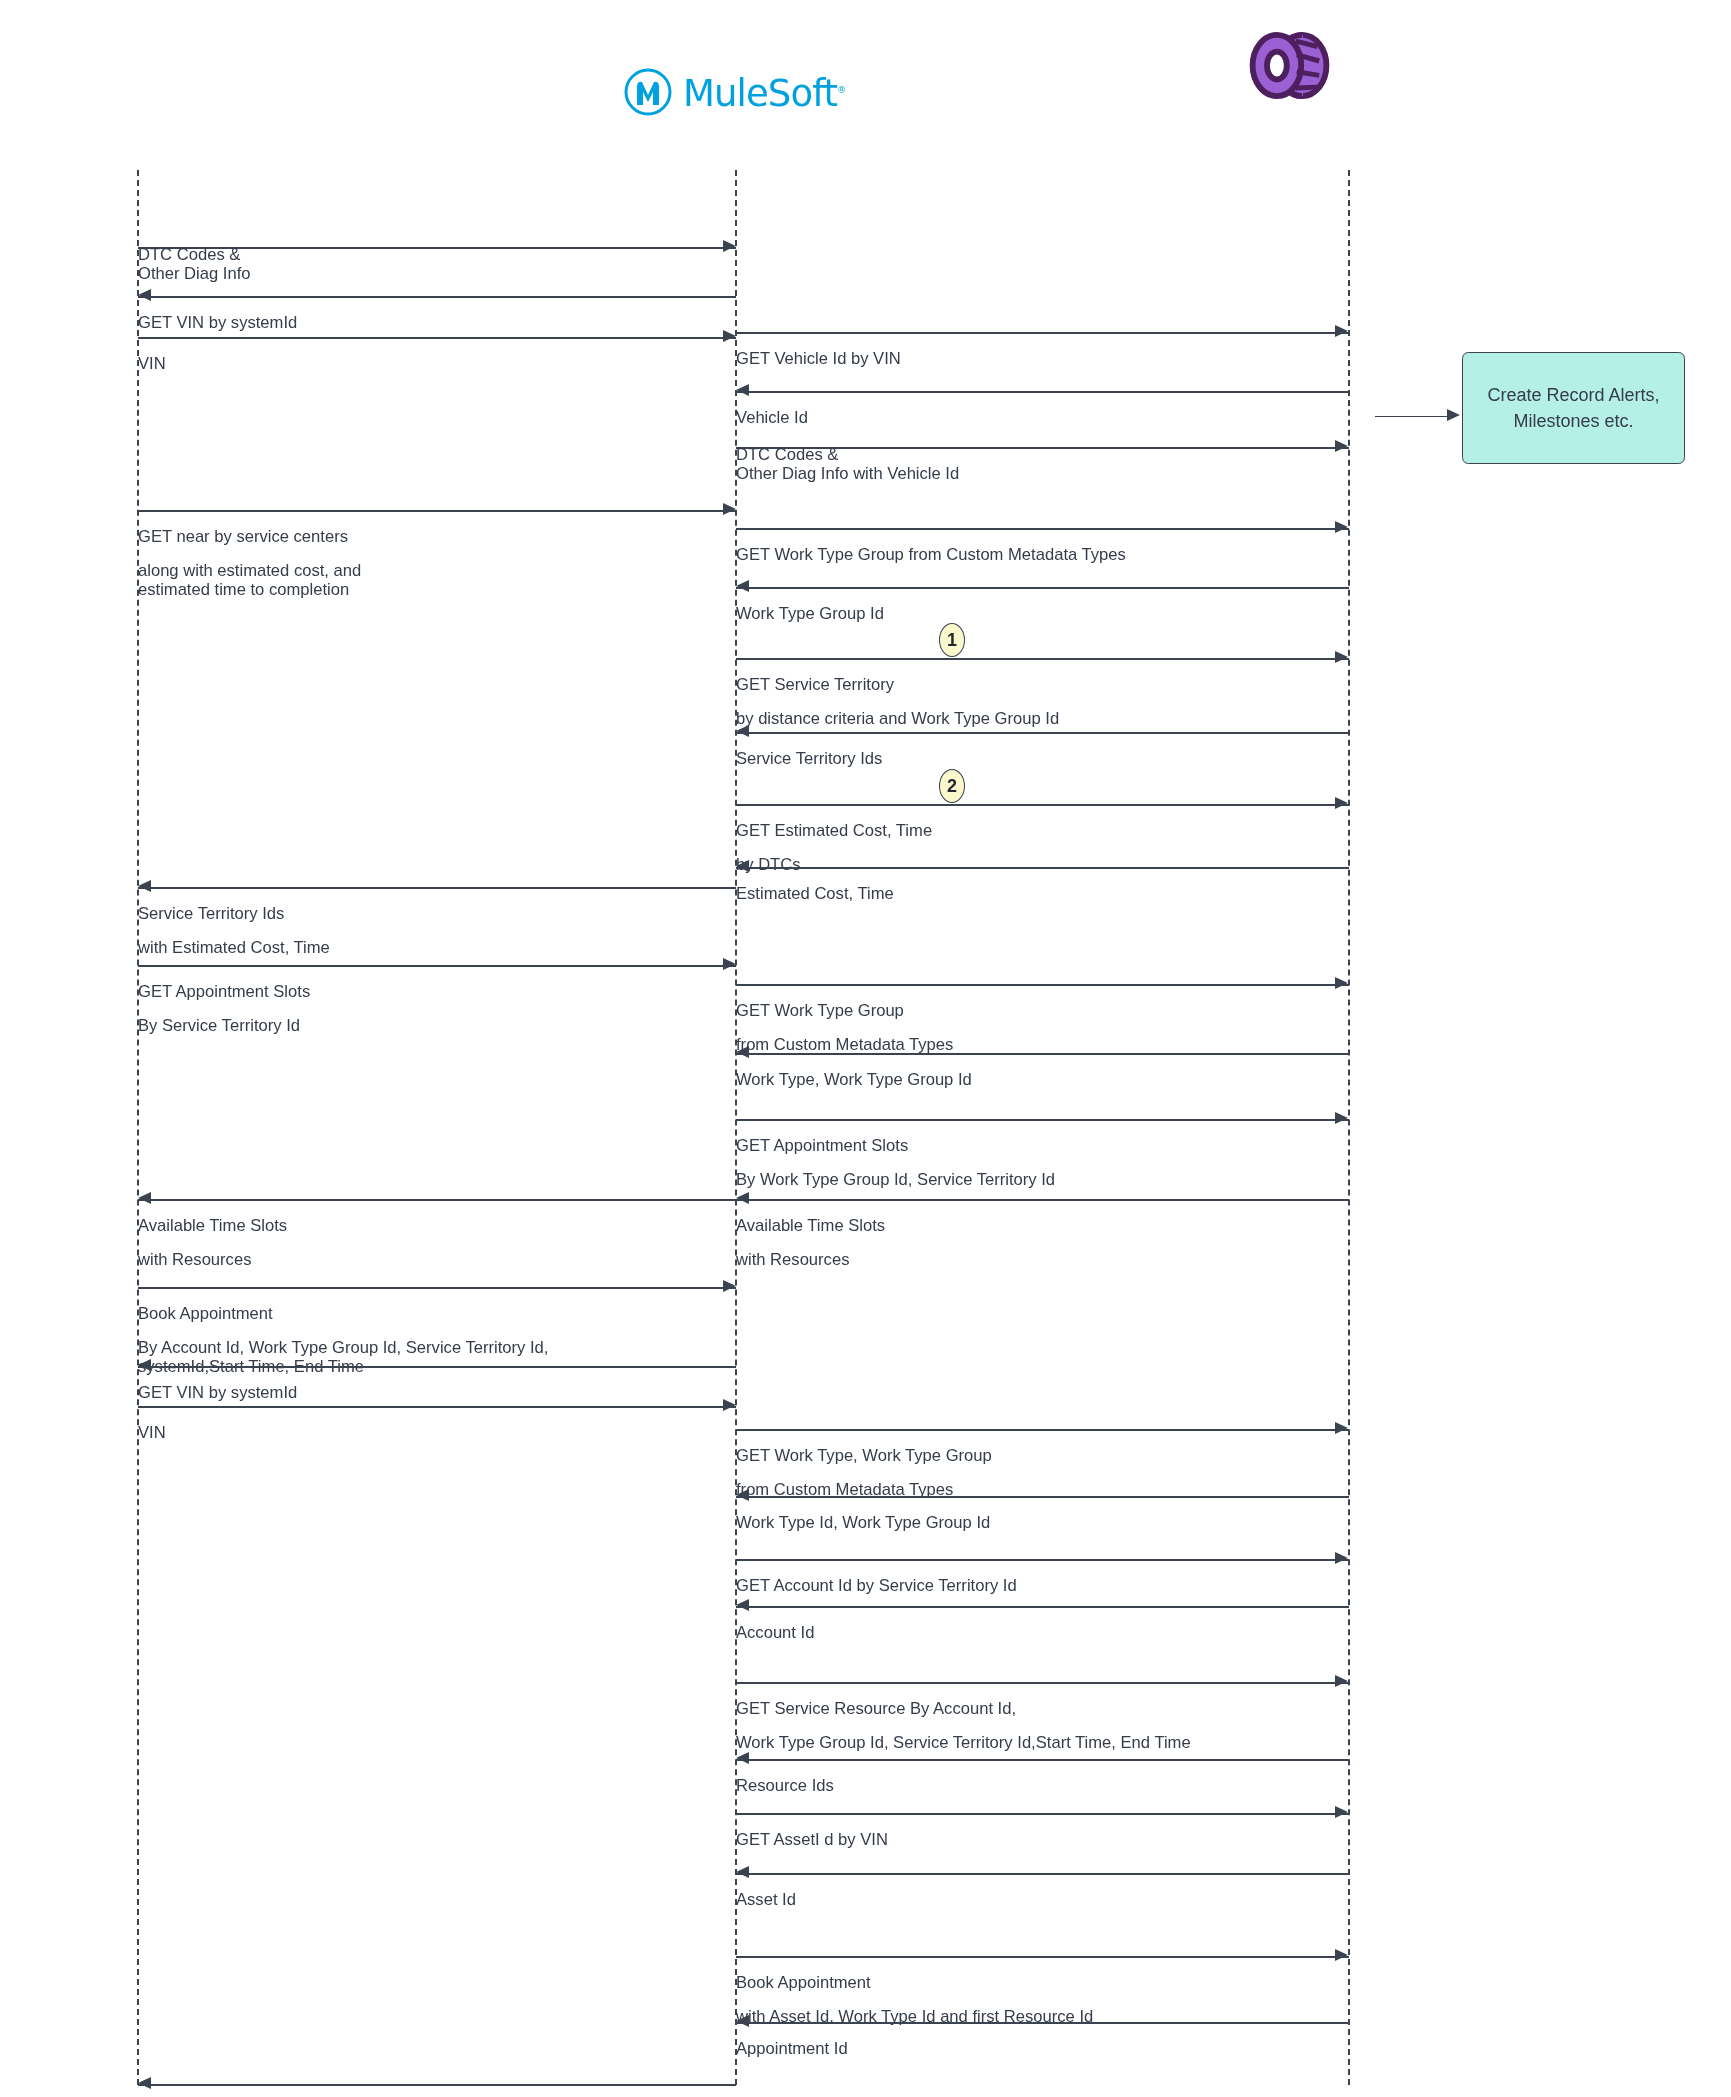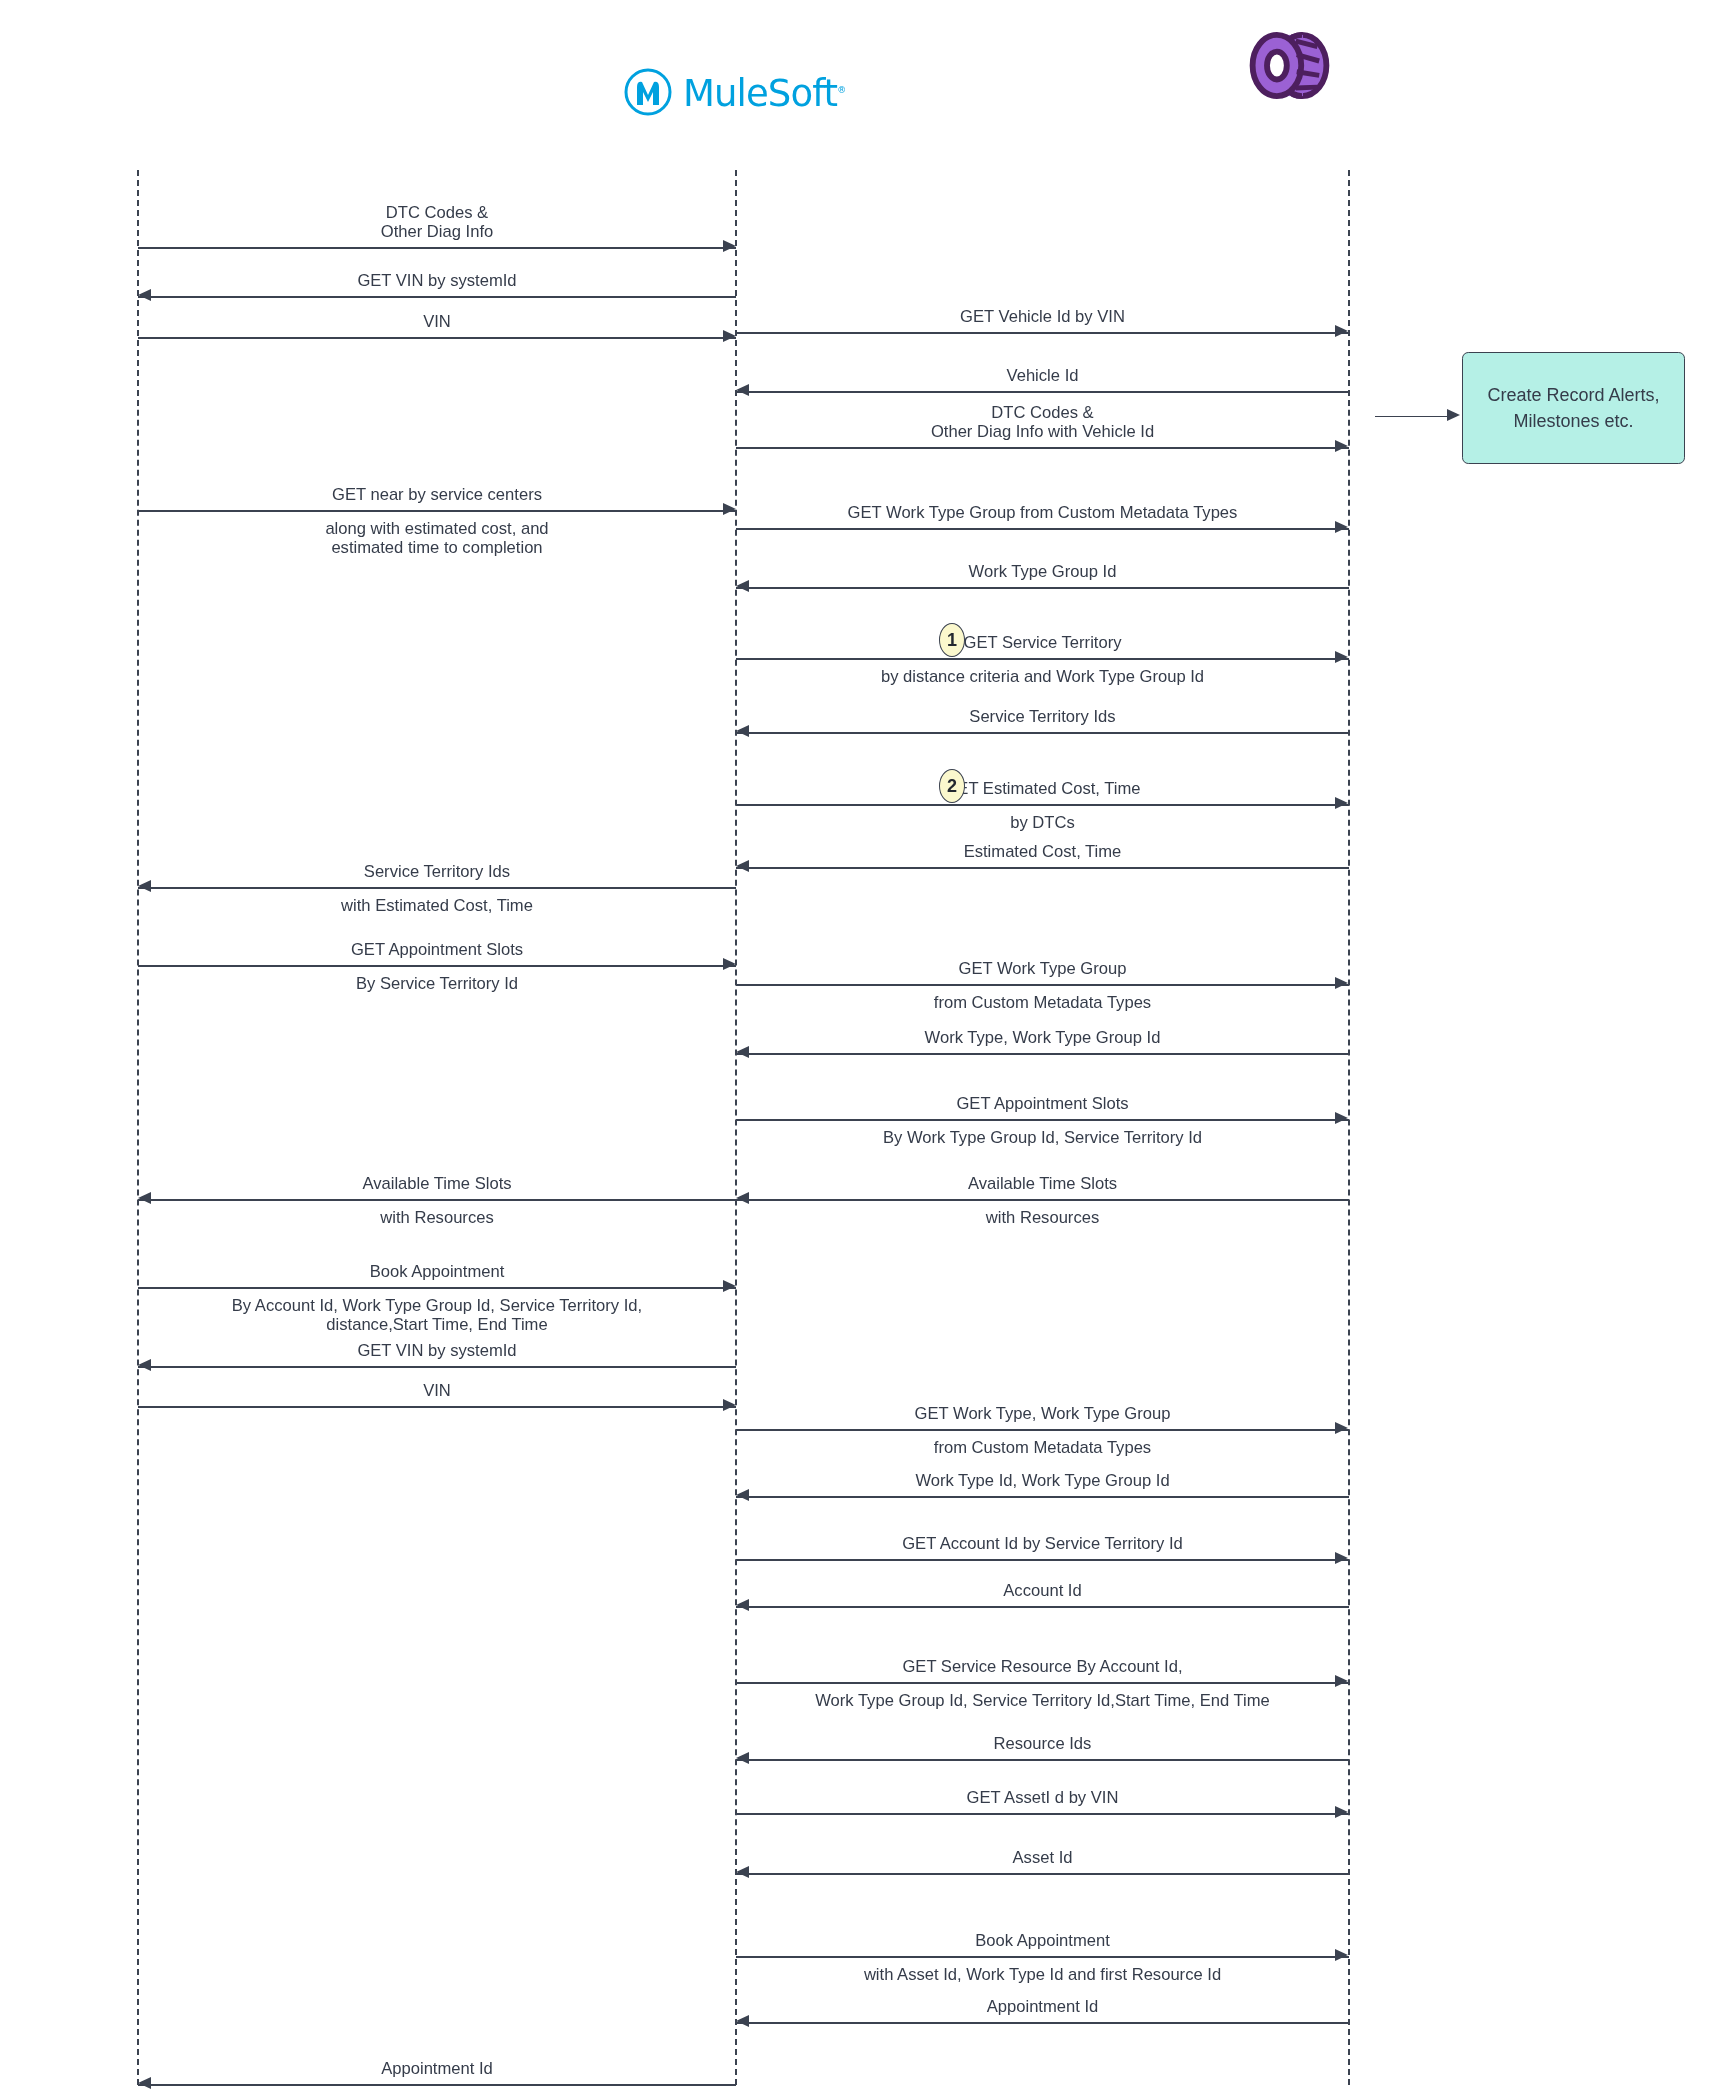--- a/index.html
+++ b/index.html
@@ -43,22 +43,22 @@
 
   
   .msg{position:absolute;}
   .msg .line{position:absolute;left:0;top:0;height:0;border-top:2.2px solid #3b4250;}
   .msg .line.thin{border-top-width:1.3px;}
   .arrowhead{position:absolute;width:0;height:0;}
   .arrowhead.right{border-top:6.7px solid transparent;border-bottom:6.7px solid transparent;
                    border-left:13.5px solid #3b4250;}
   .arrowhead.left{border-top:6.7px solid transparent;border-bottom:6.7px solid transparent;
                   border-right:13.5px solid #3b4250;}
-  .lbl{position:absolute;text-align:center;font-size:16.6px;line-height:1.15;white-space:nowrap;
-       color:#353c4a;}
+  .lbl{position:absolute;font-size:16.6px;line-height:1.15;white-space:nowrap;
+       color:#353c4a;margin-top:42px;}
   .lbl.above{transform:translateY(-100%);}
 
   
   .badge{position:absolute;width:24px;height:32px;border-radius:50%;
          background:#fbf8cd;border:1.3px solid #3b4250;
          display:flex;align-items:center;justify-content:center;
          font-size:18px;font-weight:700;color:#23282f;}
 
   
   .note{position:absolute;background:#b5f0e6;border:1.8px solid #3b4250;border-radius:6.3px;
@@ -286,21 +286,21 @@
         </div>
       </div>
       <div class="msg" style="left: 138px; top: 1287px;">
         <div class="line" style="width: 598px;"></div>
         <div class="arrowhead right" style="top: -6.7px; left: 585px;"></div>
         <div class="lbl above" style="left: 0px; width: 598px; top: -6.3px;">
           <div>Book Appointment</div>
         </div>
         <div class="lbl" style="left: 0px; width: 598px; top: 9px;">
           <div>By Account Id, Work Type Group Id, Service Territory Id,</div>
-          <div>distance,Start Time, End Time</div>
+          <div>systemId,Start Time, End Time</div>
         </div>
       </div>
       <div class="msg" style="left: 138px; top: 1366px;">
         <div class="line" style="width: 598px;"></div>
         <div class="arrowhead left" style="top: -6.7px; left: 0px;"></div>
         <div class="lbl above" style="left: 0px; width: 598px; top: -6.3px;">
           <div>GET VIN by systemId</div>
         </div>
       </div>
       <div class="msg" style="left: 138px; top: 1406px;">

